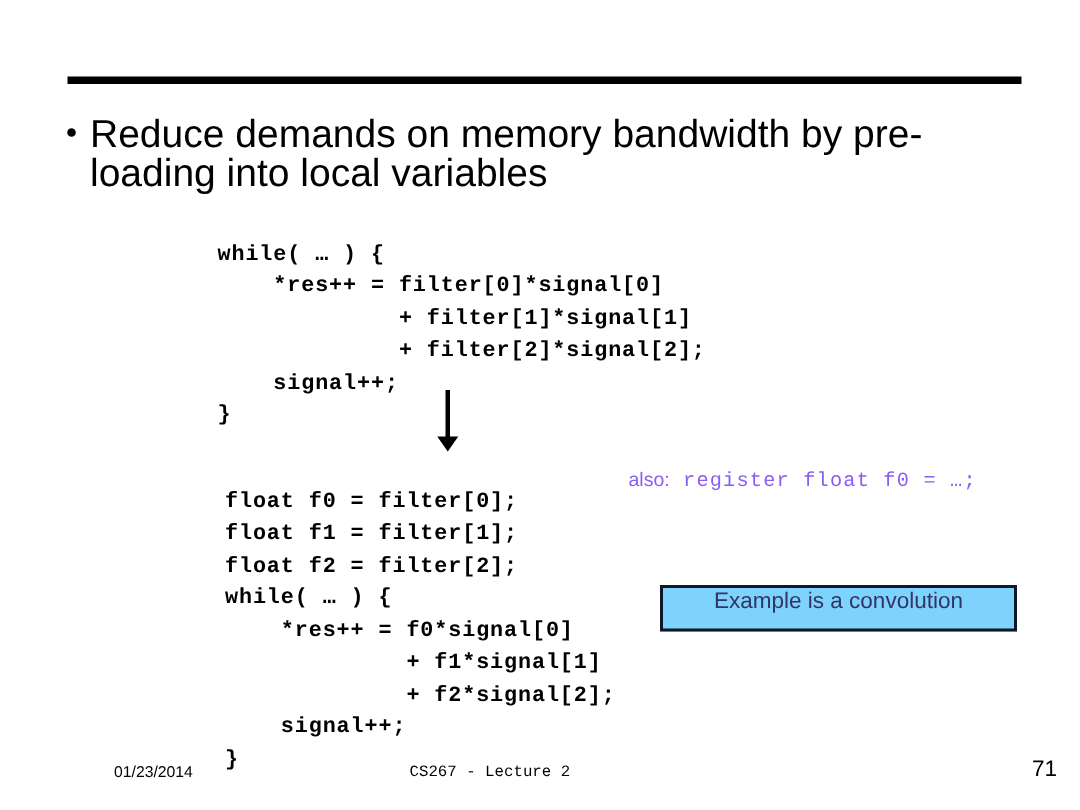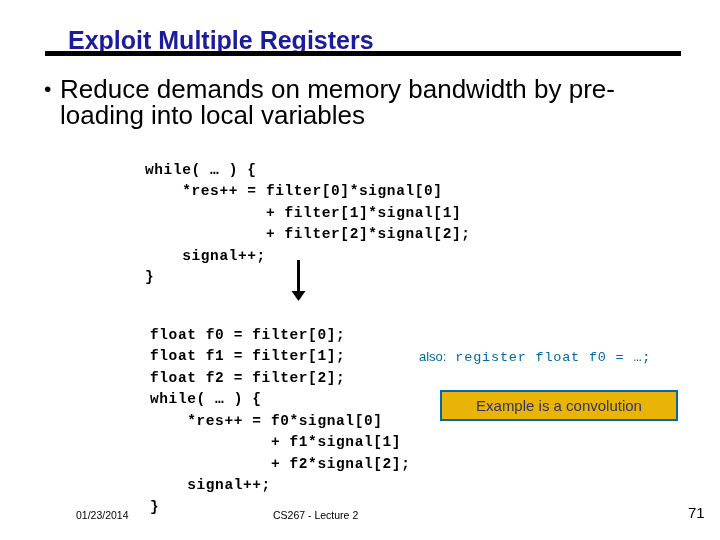--- a/index.html
+++ b/index.html
@@ -84,71 +84,69 @@
     top: 260px;
     width: 20px;
     height: 42px;
   }
 
   
   #also-note {
     position: absolute;
     left: 419px;
     top: 311px;
-    color: #0369a1;
+    color: #8b5cf6;
     white-space: nowrap;
-    margin-top: 36px;
   }
   #also-label {
     font-family: "Liberation Sans", sans-serif;
     font-size: 13px;
   }
   #also-code {
     font-family: "Liberation Mono", "DejaVu Sans Mono", monospace;
     font-size: 13.5px;
     letter-spacing: 0.8px;
   }
 
   
   #callout-box {
     position: absolute;
     left: 440px;
     top: 390px;
     width: 234px;
     height: 27px;
-    border: 2px solid #0369a1;
-    background: #eab308;
+    border: 2px solid #0f172a;
+    background: #7dd3fc;
     display: flex;
-    align-items: center;
+    align-items: flex-start;
     justify-content: center;
   }
   #callout-text {
     font-family: "Liberation Sans", sans-serif;
     font-size: 15px;
     color: #333366;
     white-space: nowrap;
   }
 
   
   .footer-item {
     position: absolute;
     font-family: "Liberation Sans", sans-serif;
     color: #000000;
     white-space: nowrap;
   }
   #footer-date   { left: 55px;  top: 509px; font-size: 10.5px; margin-left: 21px; }
-  #footer-center { left: 273px; top: 509px; font-size: 10.5px; }
+  #footer-center { left: 273px; top: 509px; font-size: 10.5px; font-family: Liberation Mono, monospace; }
   #footer-page   { left: 644px; top: 504px; font-size: 15px; margin-left: 44px; }
 </style>
 </head>
 <body>
 
 <div id="slide">
 
-  <div id="slide-title">Exploit Multiple Registers</div>
   <div id="title-rule"></div>
 
   <div id="bullet-block">
     <div class="bullet-row">
       <span class="bullet-dot">•</span>
       <span class="bullet-text">Reduce demands on memory bandwidth by pre-loading into local variables</span>
     </div>
   </div>
 
   <pre id="code-before" class="code">while( … ) {

